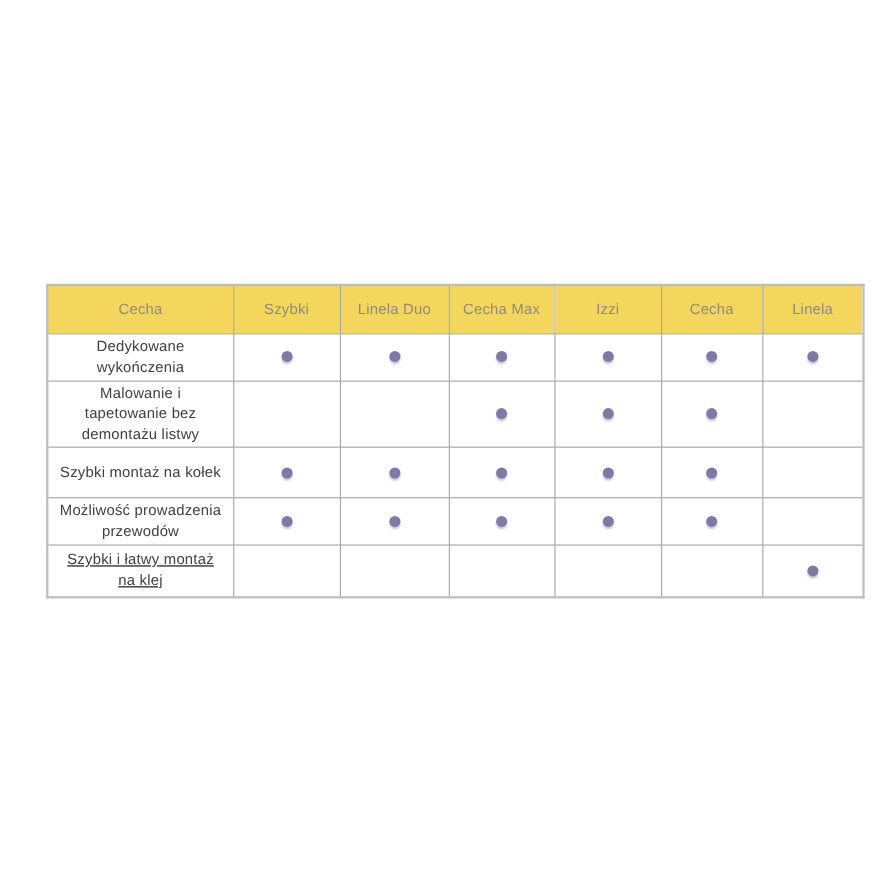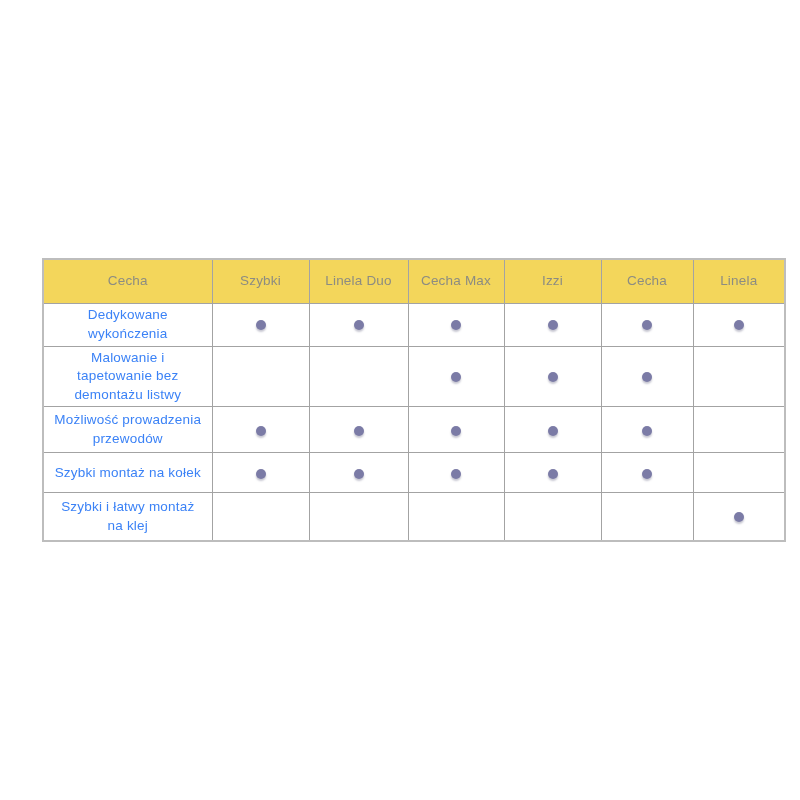--- a/index.html
+++ b/index.html
@@ -34,31 +34,31 @@
     text-align: center;
     vertical-align: middle;
     padding: 2px 10px;
     overflow: hidden;
   }
   table.comparison-table thead tr { height: 44px; }
   table.comparison-table tbody tr:nth-child(1) { height: 43px; }
   table.comparison-table tbody tr:nth-child(2) { height: 58px; }
   table.comparison-table tbody tr:nth-child(3) { height: 46px; }
   table.comparison-table tbody tr:nth-child(4) { height: 40px; }
-  table.comparison-table tbody tr:nth-child(5) { height: 48px; }
+  table.comparison-table tbody tr:nth-child(5) { height: 48px; text-decoration: underline; }
   th.header-cell {
     background: #F3D65B;
     color: #8C8C82;
     font-weight: 400;
     font-size: 13.5px;
     line-height: 1.3;
     letter-spacing: 0.2px;
   }
   td.feature-cell {
-    color: #3b82f6;
+    color: #404040;
     font-size: 13.5px;
     line-height: 1.38;
     letter-spacing: 0.2px;
   }
   td.value-cell { padding: 0; }
   .dot {
     display: inline-block;
     width: 10px;
     height: 10px;
     border-radius: 50%;
@@ -105,30 +105,30 @@
       <tr>
         <td class="feature-cell">Malowanie i tapetowanie bez demontażu listwy</td>
         <td class="value-cell"><span class="dot" style="visibility: hidden;"></span></td>
         <td class="value-cell"><span class="dot" style="visibility: hidden;"></span></td>
         <td class="value-cell"><span class="dot"></span></td>
         <td class="value-cell"><span class="dot"></span></td>
         <td class="value-cell"><span class="dot"></span></td>
         <td class="value-cell"><span class="dot" style="visibility: hidden;"></span></td>
       </tr>
       <tr>
-        <td class="feature-cell">Możliwość prowadzenia przewodów</td>
+        <td class="feature-cell">Szybki montaż na kołek</td>
         <td class="value-cell"><span class="dot"></span></td>
         <td class="value-cell"><span class="dot"></span></td>
         <td class="value-cell"><span class="dot"></span></td>
         <td class="value-cell"><span class="dot"></span></td>
         <td class="value-cell"><span class="dot"></span></td>
         <td class="value-cell"><span class="dot" style="visibility: hidden;"></span></td>
       </tr>
       <tr>
-        <td class="feature-cell">Szybki montaż na kołek</td>
+        <td class="feature-cell">Możliwość prowadzenia przewodów</td>
         <td class="value-cell"><span class="dot"></span></td>
         <td class="value-cell"><span class="dot"></span></td>
         <td class="value-cell"><span class="dot"></span></td>
         <td class="value-cell"><span class="dot"></span></td>
         <td class="value-cell"><span class="dot"></span></td>
         <td class="value-cell"><span class="dot" style="visibility: hidden;"></span></td>
       </tr>
       <tr>
         <td class="feature-cell">Szybki i łatwy montaż na klej</td>
         <td class="value-cell"><span class="dot" style="visibility: hidden;"></span></td>

